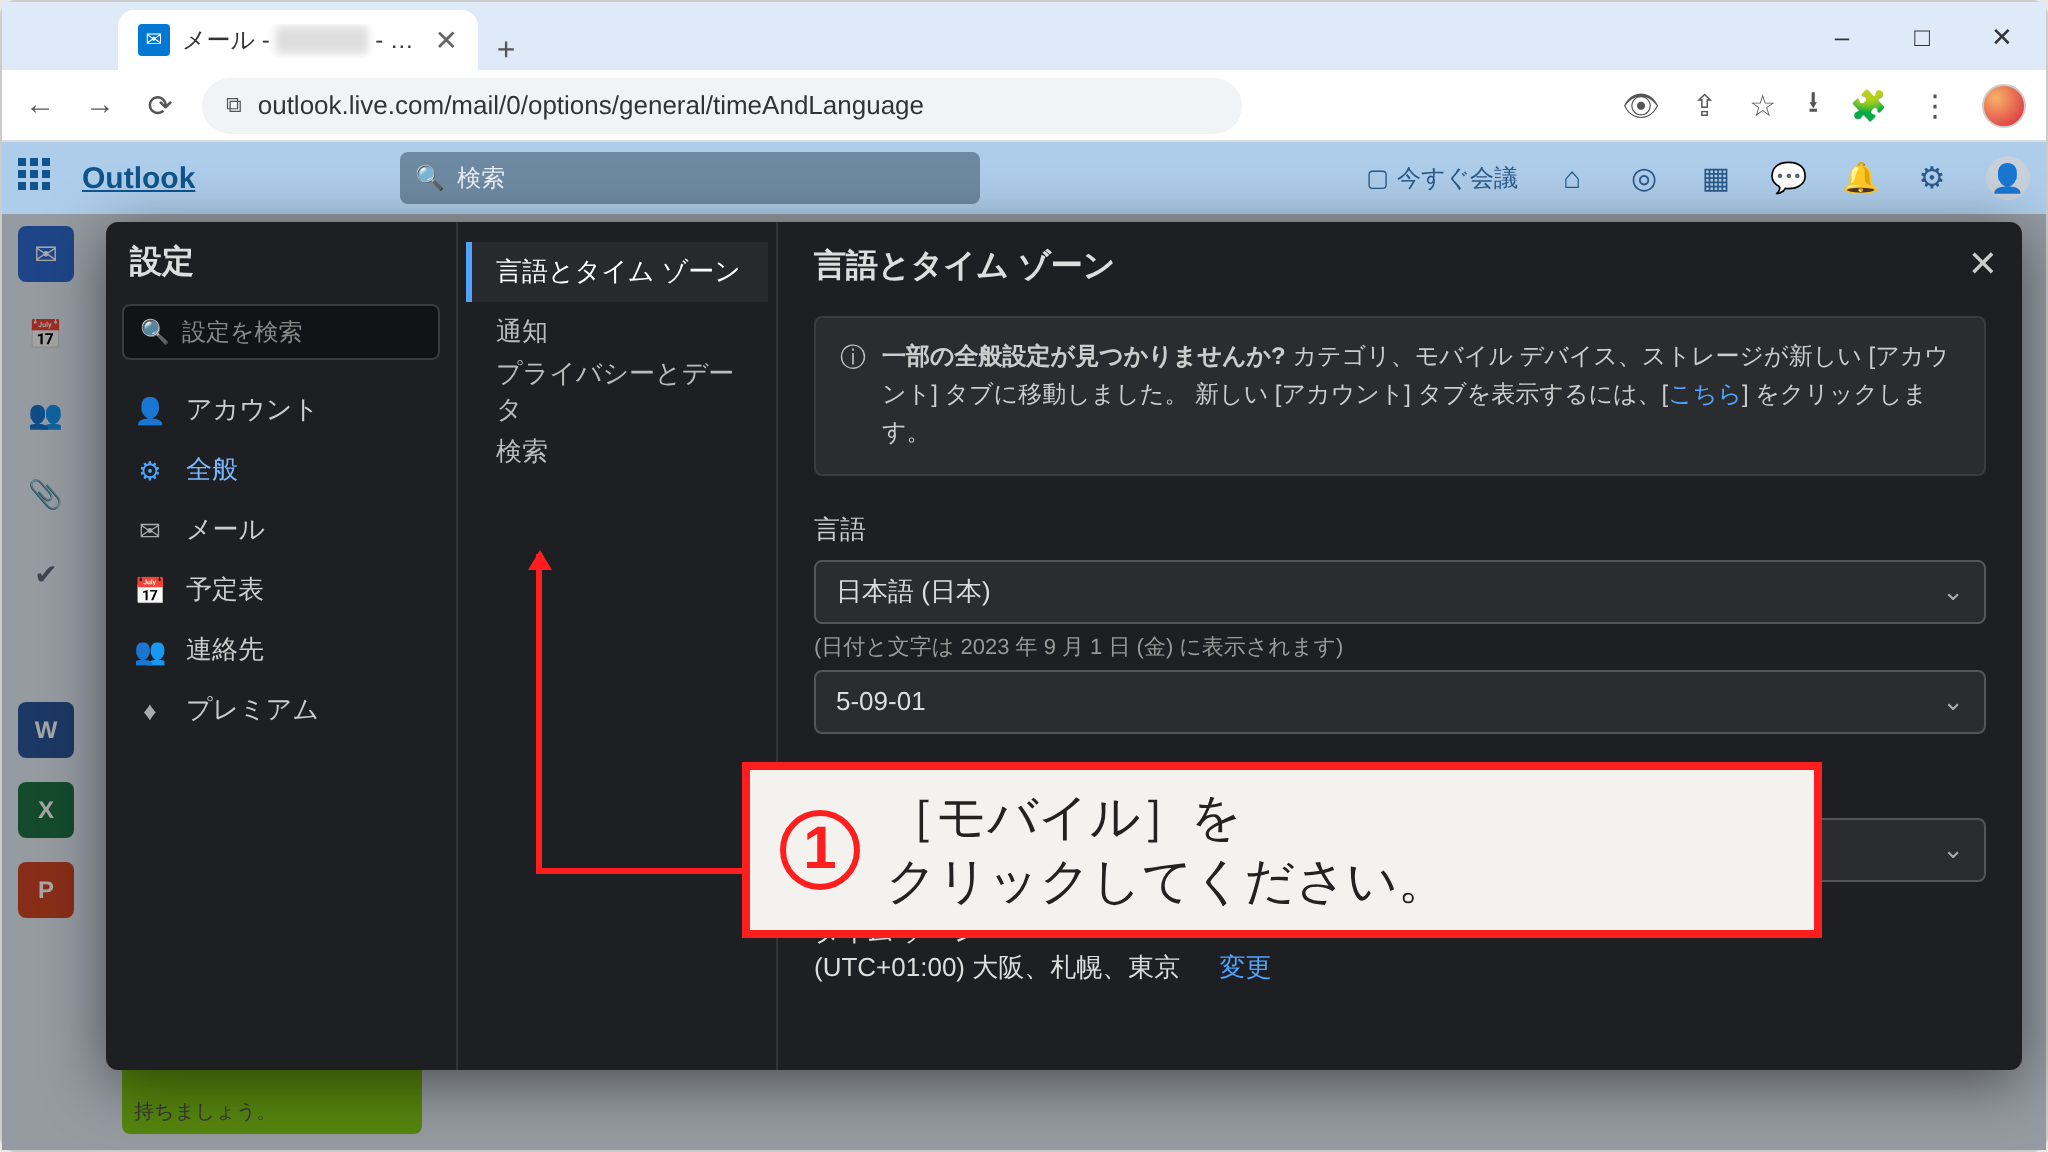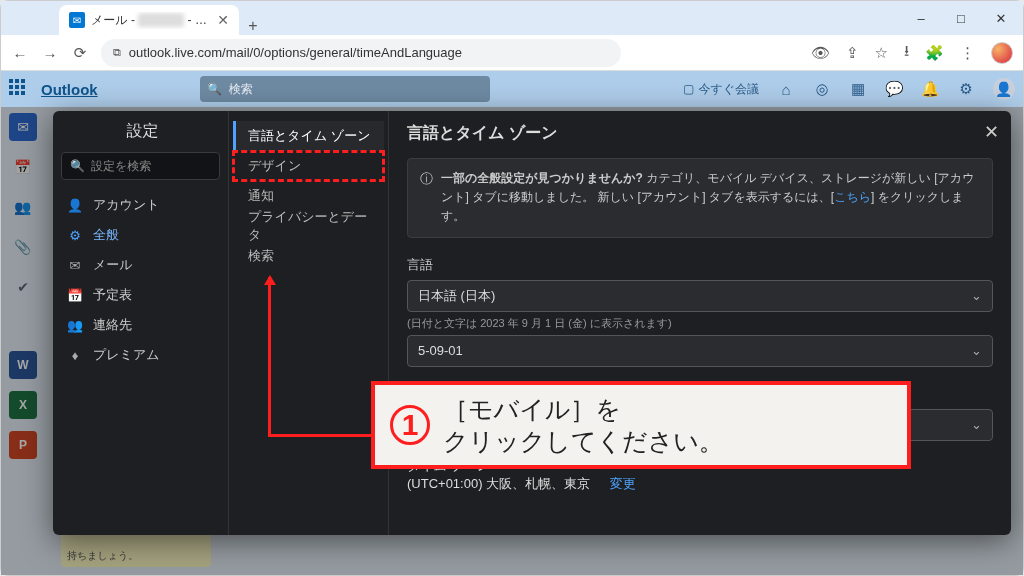--- a/index.html
+++ b/index.html
@@ -39,30 +39,30 @@
   .headright .avatar2 { width:22px; height:22px; border-radius:50%; background:#c8d0db; display:flex; align-items:center; justify-content:center; color:#6a7580; font-size:14px;}
 
   
   .content { position: relative; flex: 1; background: #e5eef7; }
   .leftrail { position:absolute; left:0; top:0; bottom:0; width:44px; background:#e5eef7; display:flex; flex-direction:column; align-items:center; padding-top:6px; gap:12px;}
   .leftrail .ri { width:28px; height:28px; border-radius:4px; display:flex; align-items:center; justify-content:center; font-size:14px; color:#5c6b7d;}
   .ri.mail { background:#2f6ad0; color:#fff; }
   .ri.word { background:#2b579a; color:#fff; font-weight:bold; font-size:12px;}
   .ri.excel { background:#217346; color:#fff; font-weight:bold; font-size:12px;}
   .ri.ppt { background:#d24726; color:#fff; font-weight:bold; font-size:12px;}
-  .notice { position:absolute; left:60px; bottom:8px; width:150px; height:40px; background:#fef9c3; border-radius:4px; font-size:10px; color:#555; padding:4px 6px; display:flex; align-items:flex-end;}
+  .notice { position:absolute; left:60px; bottom:8px; width:150px; height:40px; background:#84cc16; border-radius:4px; font-size:10px; color:#555; padding:4px 6px; display:flex; align-items:flex-end;}
 
   
   .overlay { position: absolute; inset:0; background: rgba(0,0,0,0.35); }
 
   
   .modal { position:absolute; left:52px; top:4px; right:12px; bottom:40px; background:#1e1f22; border-radius:6px; display:flex; box-shadow:0 6px 30px rgba(0,0,0,.5);}
   
   .col1 { width:176px; border-right:1px solid #333; padding:10px 8px; color:#ddd; }
-  .col1 h2 { font-size:16px; font-weight:400; margin-bottom:10px; padding-left:4px;text-align:center;}
+  .col1 h2 { font-size:16px; font-weight:700; margin-bottom:10px; padding-left:4px;}
   .settingsearch { height:28px; background:#121316; border:1px solid #3a3b3e; border-radius:4px; display:flex; align-items:center; padding:0 8px; font-size:12px; color:#888; gap:6px; margin-bottom:10px;}
   .c1item { display:flex; align-items:center; gap:10px; height:30px; padding:0 6px; font-size:13px; color:#ccc; border-radius:3px; cursor:pointer;}
   .c1item .ic { width:16px; text-align:center; font-size:13px; color:#aaa;}
   .c1item.selected { color:#79b8ff; }
   .c1item.selected .ic { color:#4fa3ff; }
   
   .col2 { width:160px; border-right:1px solid #333; padding:10px 4px; }
   .c2item { height:30px; display:flex; align-items:center; padding:0 12px; font-size:13px; color:#bbb; cursor:pointer; border-left:3px solid transparent;}
   .c2item.selected { color:#fff; border-left-color:#4fa3ff; background:#27292d;}
   .c2item.highlight { outline:3px dashed #ff1e1e; outline-offset:-2px; }
@@ -208,21 +208,20 @@
             <span>連絡先</span>
           </div>
         <div class="c1item">
             <span class="ic">♦</span>
             <span>プレミアム</span>
           </div>
       </div>
 
       <div class="col2">
         <div class="c2item selected">言語とタイム ゾーン</div>
-        <div class="c2item highlight">デザイン</div>
         <div class="c2item">通知</div>
         <div class="c2item">プライバシーとデータ</div>
         <div class="c2item">検索</div>
       </div>
 
       <div class="col3">
         <span class="closex">✕</span>
         <h3>言語とタイム ゾーン</h3>
         <div class="infobox">
           <span class="iico">ⓘ</span>

